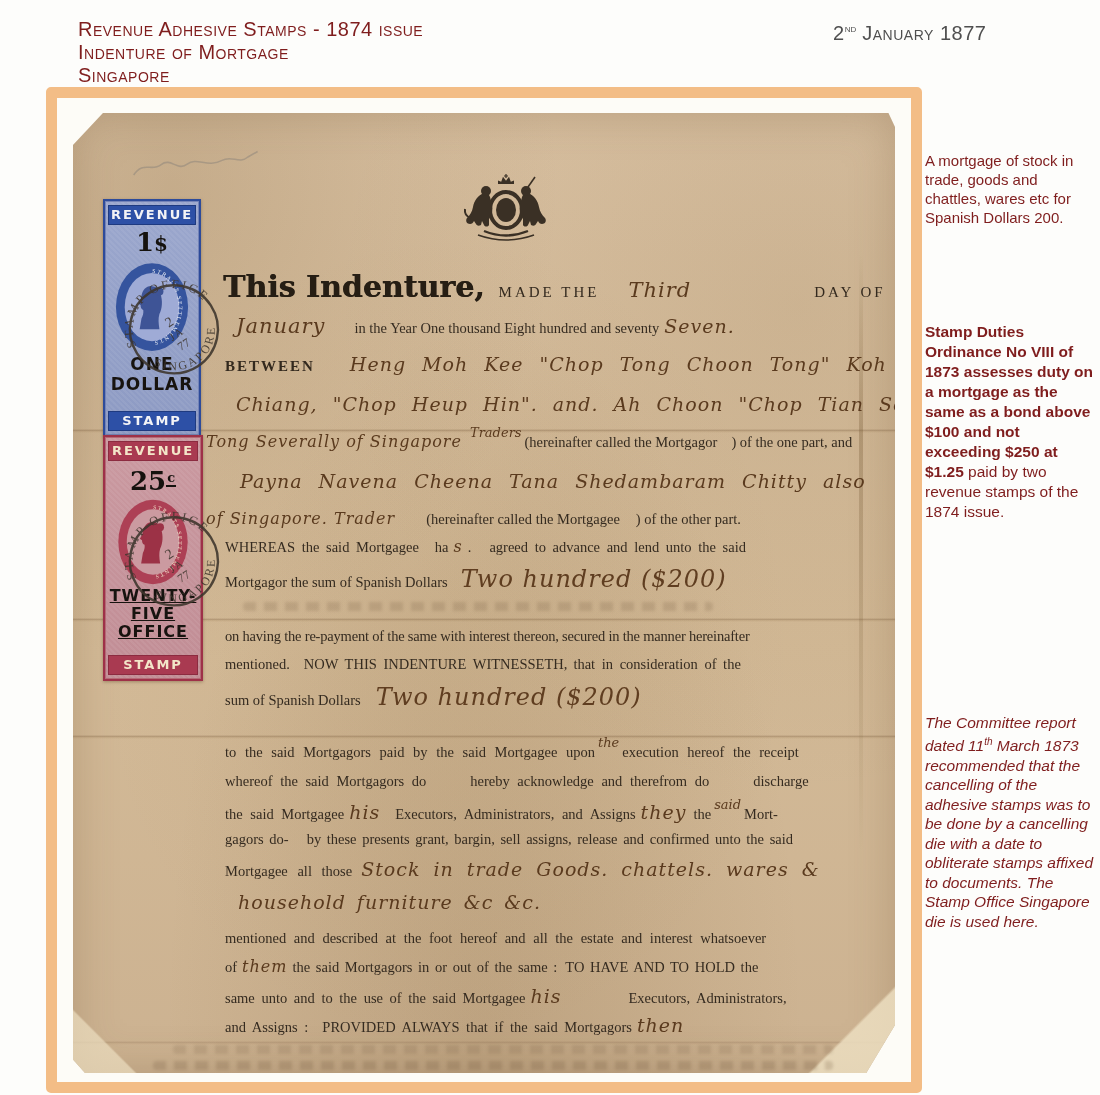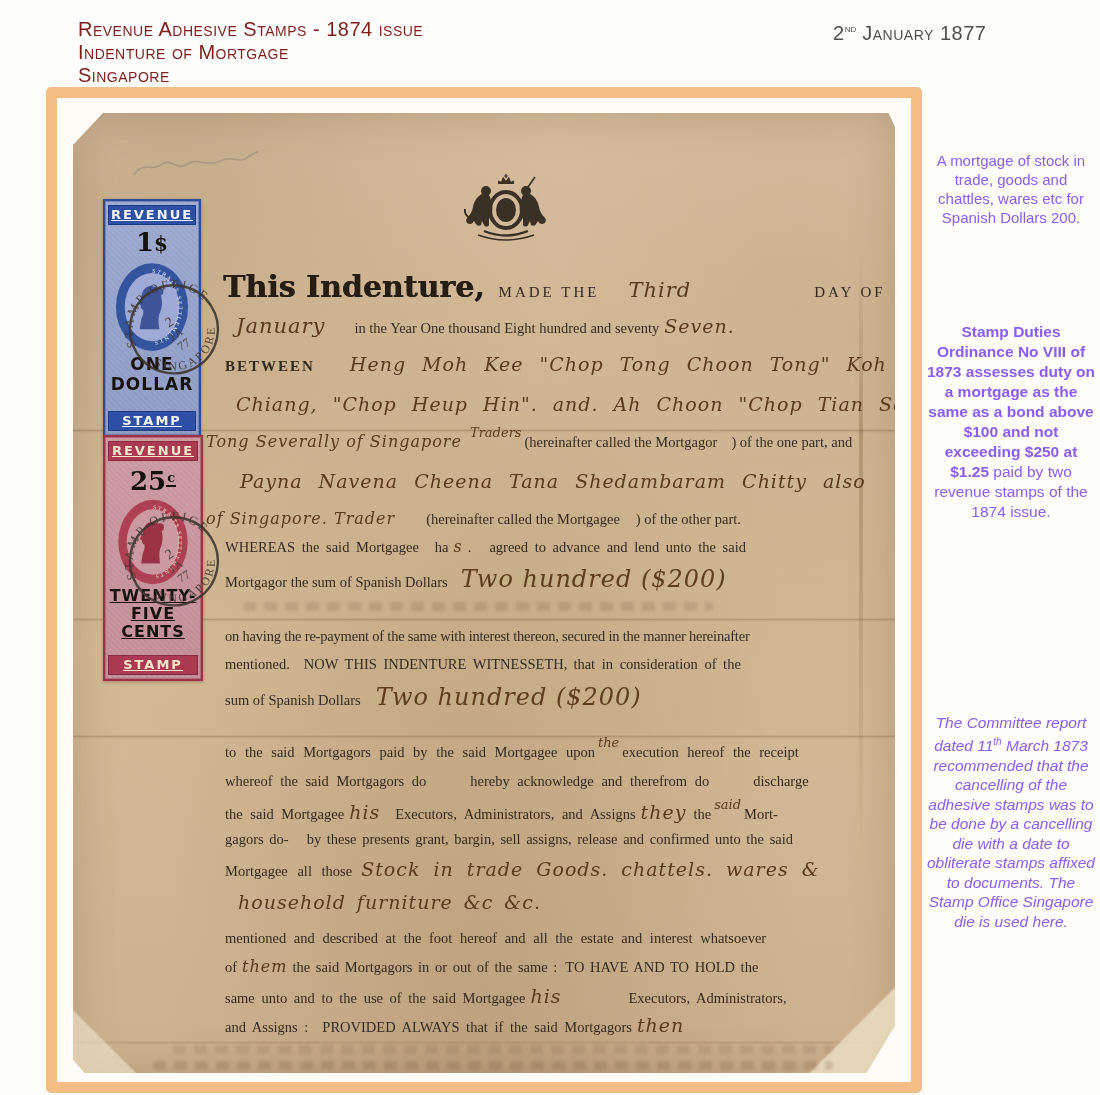--- a/index.html
+++ b/index.html
@@ -47,21 +47,21 @@
   .stamp{position:absolute;box-sizing:border-box;padding:4px 3px;}
   .stamp.blue{left:30px;top:86px;width:98px;height:238px;
       background:repeating-linear-gradient(45deg,rgba(255,255,255,.06) 0 2px,transparent 2px 4px),
                  linear-gradient(#9ba7cd,#8d9ac3);
       border:2px solid #2d4b9a;box-shadow:inset 0 0 0 1px #7383b8,0 1px 3px rgba(80,60,30,.4);}
   .stamp.red{left:30px;top:322px;width:100px;height:246px;
       background:repeating-linear-gradient(45deg,rgba(255,255,255,.06) 0 2px,transparent 2px 4px),
                  linear-gradient(#ca99a0,#c18d95);
       border:2px solid #9e3148;box-shadow:inset 0 0 0 1px #b56a76,0 1px 3px rgba(80,60,30,.4);}
   .band{font:bold 13px "DejaVu Sans",sans-serif;letter-spacing:2px;text-align:center;
-        height:20px;line-height:20px;text-decoration:underline;}
+        height:20px;line-height:20px;}
   .blue .band{background:#2d50a6;color:#f3f3f6;box-shadow:inset 0 0 0 1px #1e3a80;}
   .red  .band{background:#a93a51;color:#f3e6c9;box-shadow:inset 0 0 0 1px #8c2b40;}
   .band.bot{position:absolute;left:3px;right:3px;bottom:4px;}
   .value-line{text-align:center;font:bold 26px "DejaVu Serif",serif;color:#15120e;margin-top:2px;line-height:30px;}
   .value-line .dollar{font-size:20px;}
   .value-line .sup{font-size:13px;vertical-align:8px;border-bottom:2px solid #15120e;padding:0 1px;}
   .oval-wrap{display:flex;justify-content:center;margin-top:1px;}
   .denom{text-align:center;font:bold 17px "DejaVu Sans",sans-serif;letter-spacing:1px;
          color:#17130f;line-height:20px;}
   .red .denom{font-size:16px;line-height:18px;text-decoration:underline;}
@@ -80,21 +80,21 @@
   .seg-script,.seg-script-lg,.seg-script-xl,.seg-script-xxl{
       font-style:italic;font-family:"DejaVu Serif",serif;color:#5a3a1e;margin:0 5px;letter-spacing:1px;}
   .seg-script{font-size:16px;}
   .seg-script-lg{font-size:19px;}
   .seg-script-xl{font-size:21px;}
   .seg-script-xxl{font-size:24px;color:#5f3d20;}
   .seg-above{position:relative;top:-10px;font:italic 13px "DejaVu Serif",serif;color:#5a3a1e;margin:0 3px;}
   .seg-gap{display:inline-block;}
 
   
-  .note{position:absolute;left:925px;width:172px;text-align:center;color:#8b5cf6;}
+  .note{position:absolute;left:925px;width:172px;color:#7f1d1d;}
   .note.n1{top:136px;font-size:15px;line-height:19px;}
   .note.n2{top:306px;font-size:15.5px;line-height:20px;}
   .note.n2 b{font-weight:bold;}
   .note.n3{top:697px;font-size:15.5px;line-height:19.5px;font-style:italic;}
   .note sup{font-size:10px;}
 </style>
 </head>
 <body>
 
 <div class="page">
@@ -180,21 +180,21 @@
               <textPath href="#ovR">STRAITS SETTLEMENTS</textPath>
             </text>
             <g transform="translate(20,23) scale(0.92)">
               <path fill="#9c3246" d="M22,4 C16,3 11,8 10,15 C9.5,19 8,21 6.5,23.5 L9,25 C9,28 10,29.5 12,30.5 C12.5,34 11.5,37 10,40 L8,52 L30,52 C29,45 28.5,40 30,35 C33,29 34,20 31,12 C29,6 26,4.5 22,4 Z"></path>
               <circle cx="30" cy="10" r="4.5" fill="#9c3246"></circle>
             </g>
           </svg>
         </div>
         <div class="denom">TWENTY-</div>
         <div class="denom">FIVE</div>
-        <div class="denom">CENTS</div>
+        <div class="denom">OFFICE</div>
         <div class="band bot">STAMP</div>
       </div>
 
       <div class="postmark" style="left:52px;top:166px">
         <svg width="100" height="100" viewBox="0 0 100 100">
           <circle cx="50" cy="50" r="44" fill="none" stroke="#3d352c" stroke-width="2.4"></circle>
           <defs>
             <path id="pmT1" d="M 9,50 A 41,41 0 1 1 91,50"></path>
             <path id="pmB1" d="M 9,50 A 41,41 0 0 0 91,50"></path>
           </defs>

